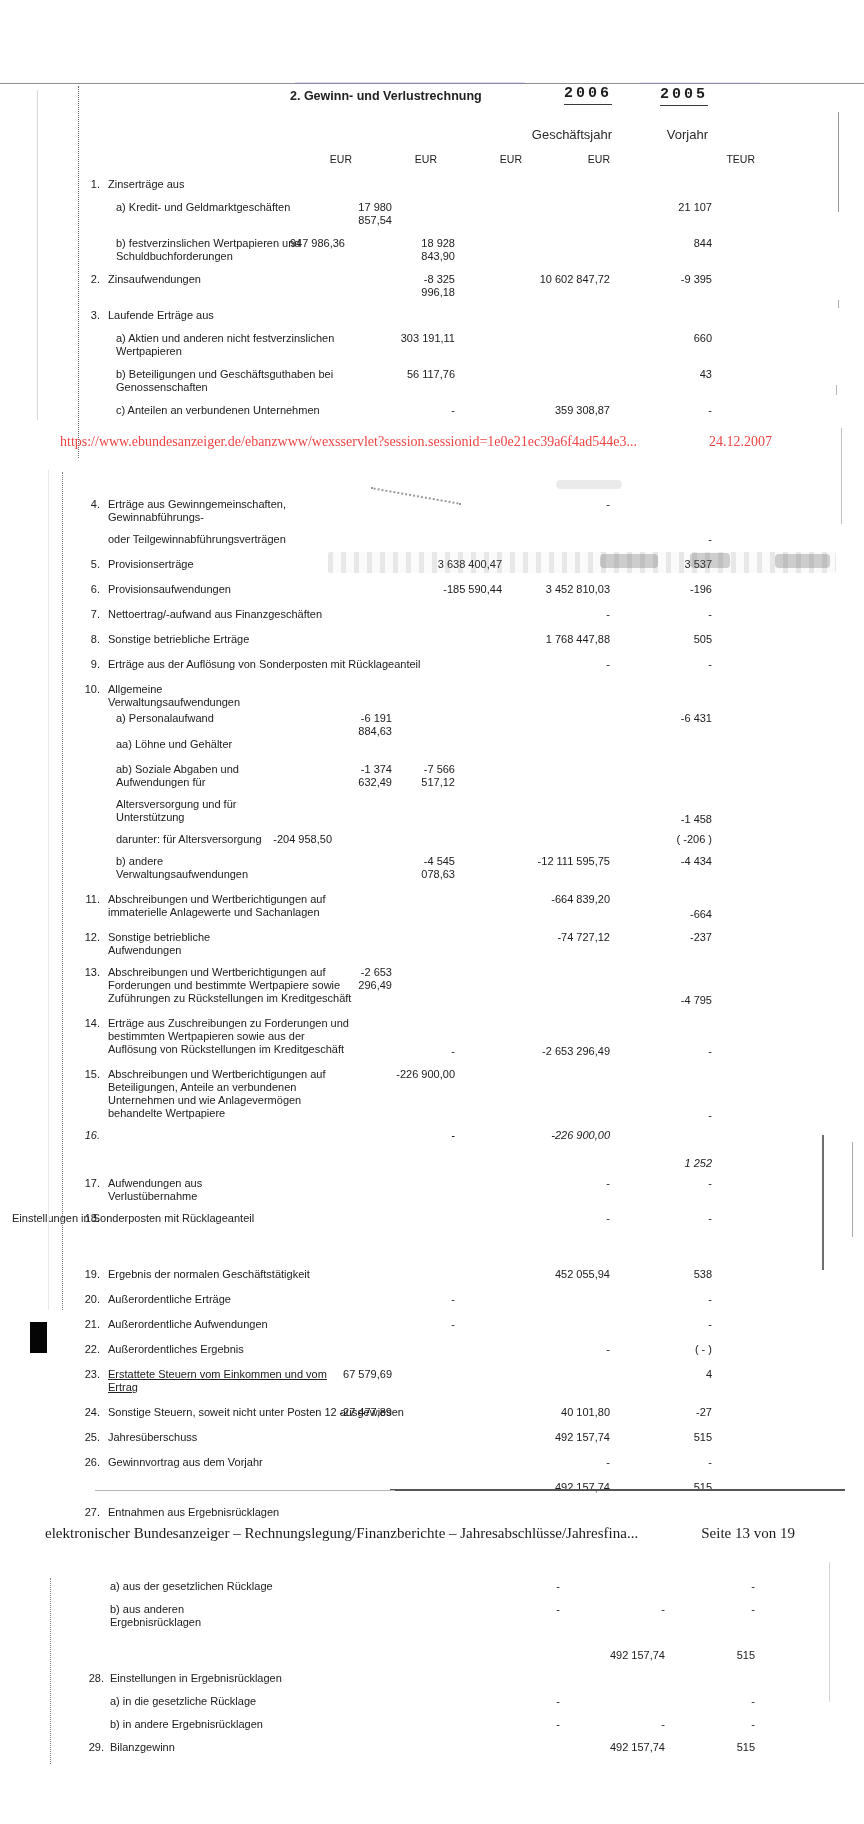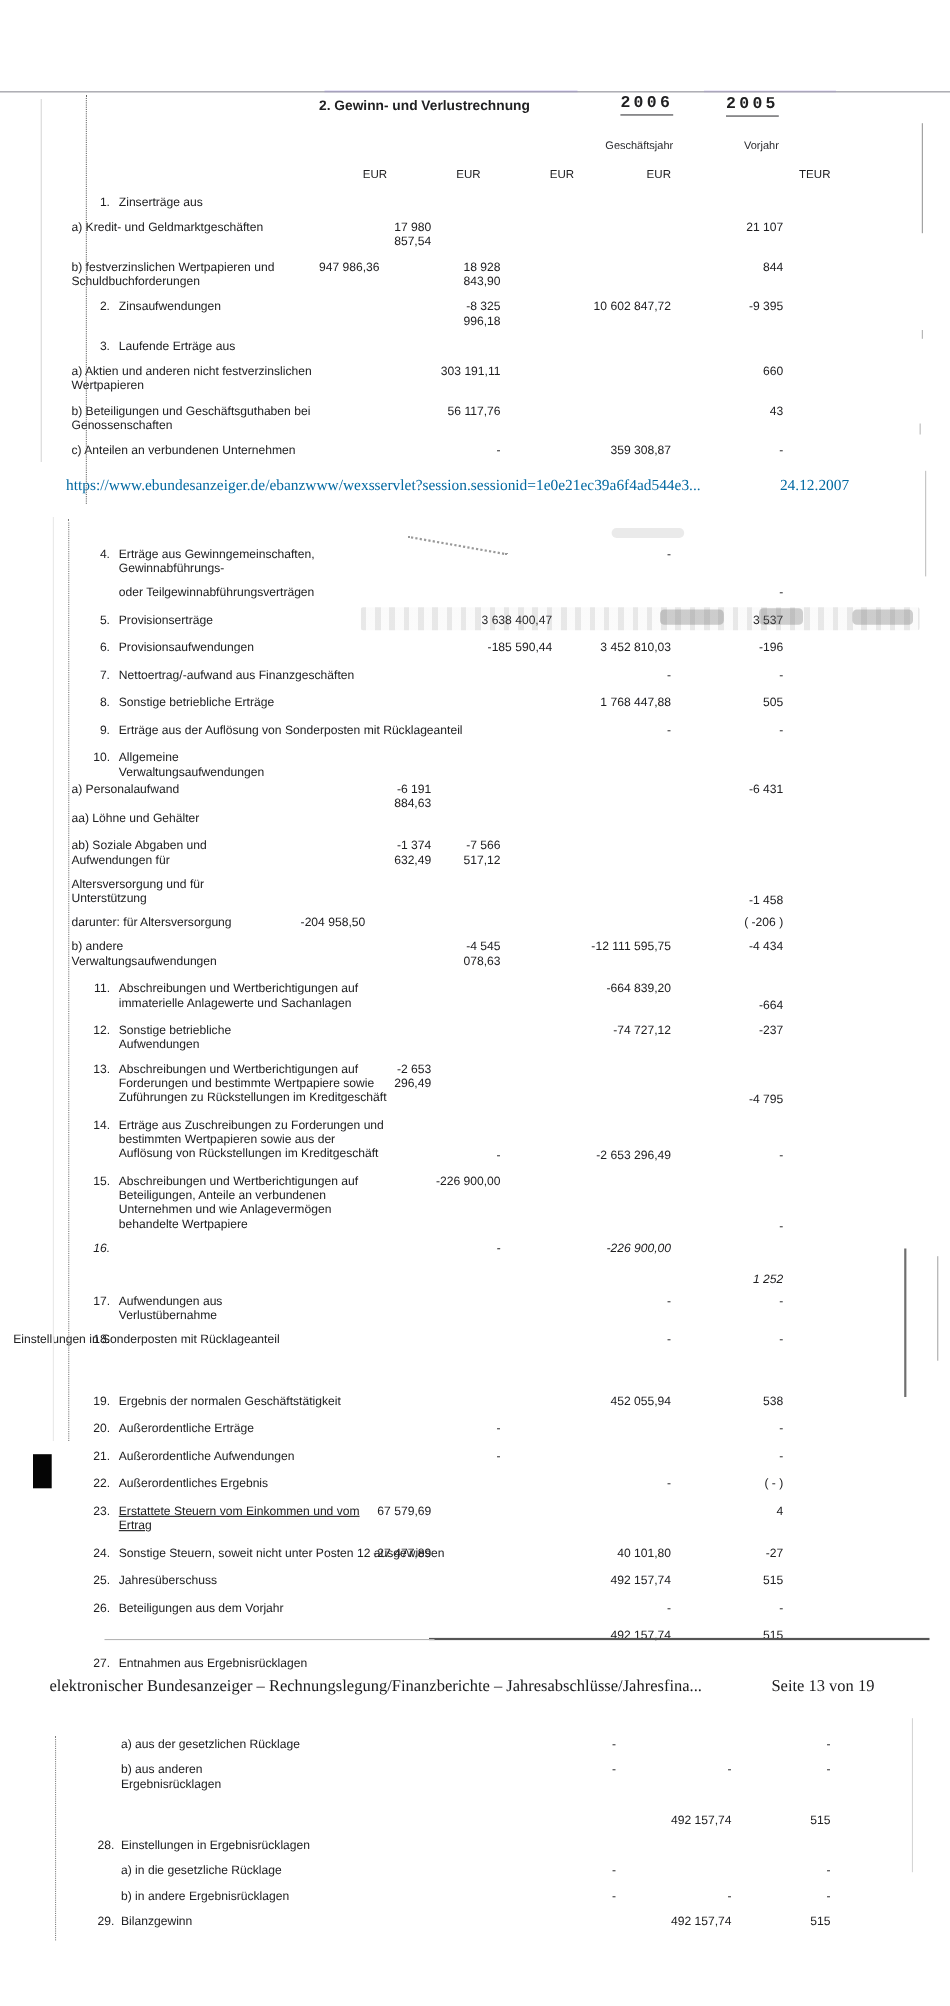--- a/index.html
+++ b/index.html
@@ -5,21 +5,21 @@
   html,body{margin:0;padding:0;}
   body{width:864px;height:1824px;position:relative;background:#ffffff;overflow:hidden;
        font-family:"Liberation Sans", sans-serif;color:#202022;}
   
   .rows{position:absolute;left:0;right:0;}
   .row{position:relative;width:100%;padding-left:108px;box-sizing:border-box;
        font-size:11px;line-height:13px;margin-bottom:9px;}
   .row.sp{margin-bottom:12px;}
   .row.t0{margin-bottom:0;}
   .row.t3{margin-bottom:3px;}
-  .row.ind{padding-left:65px;}
+  .row.ind{padding-left:116px;}
   .num{position:absolute;left:60px;width:40px;text-align:right;white-space:nowrap;}
   .lbl{display:inline-block;white-space:pre-line;max-width:382px;vertical-align:top;}
   .lbl.u{text-decoration:underline;}
   .cell{position:absolute;top:0;white-space:pre-line;text-align:right;}
   .vb{top:auto;bottom:-2px;}
   
   .c1{right:519px;} .c2{right:472px;} .c3{right:409px;} .cc{right:362px;}
   .c4{right:254px;} .c5{right:152px;} .cm{right:532px;}
   
   #p1-rows{top:178px;}
@@ -32,29 +32,29 @@
   #p3-rows .row.sp{margin-bottom:20px;}
   #p3-rows .num{left:36px;width:48px;}
   #p3-rows .c3{right:324px;} #p3-rows .c4{right:219px;} #p3-rows .c5{right:129px;}
   
   .hdr{position:absolute;white-space:nowrap;}
   #title{left:290px;top:89px;font-size:12.5px;font-weight:bold;}
   .year{font-family:"Liberation Mono", monospace;font-weight:bold;font-size:15px;
         letter-spacing:3px;border-bottom:1.5px solid #3a3a3e;padding-bottom:2px;}
   #y2006{right:252px;top:85px;}
   #y2005{right:156px;top:86px;}
-  .subhd{font-size:10px;color:#2a2a2e;}
+  .subhd{font-size:13px;color:#2a2a2e;}
   #gj{right:252px;top:127px;}
   #vj{right:156px;top:127px;}
   .unit{position:absolute;top:153px;font-size:10.5px;text-align:right;white-space:nowrap;}
   .u1{right:512px;} .u2{right:427px;} .u3{right:342px;} .u4{right:254px;} .u5{right:109px;}
   
   #urlline{position:absolute;top:434px;left:60px;width:712px;display:flex;
            justify-content:space-between;font-family:"Liberation Serif", serif;
-           font-size:14px;color:#0369a1;}
+           font-size:14px;color:#ef4444;}
   #pagefooter{position:absolute;top:1525px;left:45px;width:750px;display:flex;
               justify-content:space-between;font-family:"Liberation Serif", serif;
               font-size:15px;color:#1b1b1d;}
   
   .art{position:absolute;pointer-events:none;}
 </style>
 </head>
 <body>
 
 <div class="hdr" id="title">2. Gewinn- und Verlustrechnung</div>
@@ -128,21 +128,21 @@
 Verlustübernahme</span><span class="cell c4">-</span><span class="cell c5">-</span></div>
     <div class="row sp" style="min-height: 13px; padding-left: 12px;"><span class="num">18.</span><span class="lbl">Einstellungen in Sonderposten mit Rücklageanteil</span><span class="cell c4">-</span><span class="cell c5">-</span></div>
     <div class="row sp" style="min-height: 13px; margin-top: 43px;"><span class="num">19.</span><span class="lbl">Ergebnis der normalen Geschäftstätigkeit</span><span class="cell c4">452 055,94</span><span class="cell c5">538</span></div>
     <div class="row sp" style="min-height: 13px;"><span class="num">20.</span><span class="lbl">Außerordentliche Erträge</span><span class="cell c3">-</span><span class="cell c5">-</span></div>
     <div class="row sp" style="min-height: 13px;"><span class="num">21.</span><span class="lbl">Außerordentliche Aufwendungen</span><span class="cell c3">-</span><span class="cell c5">-</span></div>
     <div class="row sp" style="min-height: 13px;"><span class="num">22.</span><span class="lbl">Außerordentliches Ergebnis</span><span class="cell c4">-</span><span class="cell c5">( - )</span></div>
     <div class="row sp" style="min-height: 26px;"><span class="num">23.</span><span class="lbl u">Erstattete Steuern vom Einkommen und vom
 Ertrag</span><span class="cell c2">67 579,69</span><span class="cell c5">4</span></div>
     <div class="row sp" style="min-height: 13px;"><span class="num">24.</span><span class="lbl">Sonstige Steuern, soweit nicht unter Posten 12 ausgewiesen</span><span class="cell c2">-27 477,89</span><span class="cell c4">40 101,80</span><span class="cell c5">-27</span></div>
     <div class="row sp" style="min-height: 13px;"><span class="num">25.</span><span class="lbl">Jahresüberschuss</span><span class="cell c4">492 157,74</span><span class="cell c5">515</span></div>
-    <div class="row sp" style="min-height: 13px;"><span class="num">26.</span><span class="lbl">Beteiligungen aus dem Vorjahr</span><span class="cell c4">-</span><span class="cell c5">-</span></div>
+    <div class="row sp" style="min-height: 13px;"><span class="num">26.</span><span class="lbl">Gewinnvortrag aus dem Vorjahr</span><span class="cell c4">-</span><span class="cell c5">-</span></div>
     <div class="row sp" style="min-height: 13px;"><span class="lbl"></span><span class="cell c4">492 157,74</span><span class="cell c5">515</span></div>
     <div class="row" style="min-height: 13px;"><span class="num">27.</span><span class="lbl">Entnahmen aus Ergebnisrücklagen</span></div>
   </div>
 <div class="rows" id="p3-rows">
     <div class="row" style="min-height: 13px;"><span class="lbl">a) aus der gesetzlichen Rücklage</span><span class="cell c3">-</span><span class="cell c5">-</span></div>
     <div class="row sp" style="min-height: 26px;"><span class="lbl">b) aus anderen
 Ergebnisrücklagen</span><span class="cell c3">-</span><span class="cell c4">-</span><span class="cell c5">-</span></div>
     <div class="row" style="min-height: 13px;"><span class="lbl"></span><span class="cell c4">492 157,74</span><span class="cell c5">515</span></div>
     <div class="row" style="min-height: 13px;"><span class="num">28.</span><span class="lbl">Einstellungen in Ergebnisrücklagen</span></div>
     <div class="row" style="min-height: 13px;"><span class="lbl">a) in die gesetzliche Rücklage</span><span class="cell c3">-</span><span class="cell c5">-</span></div>

